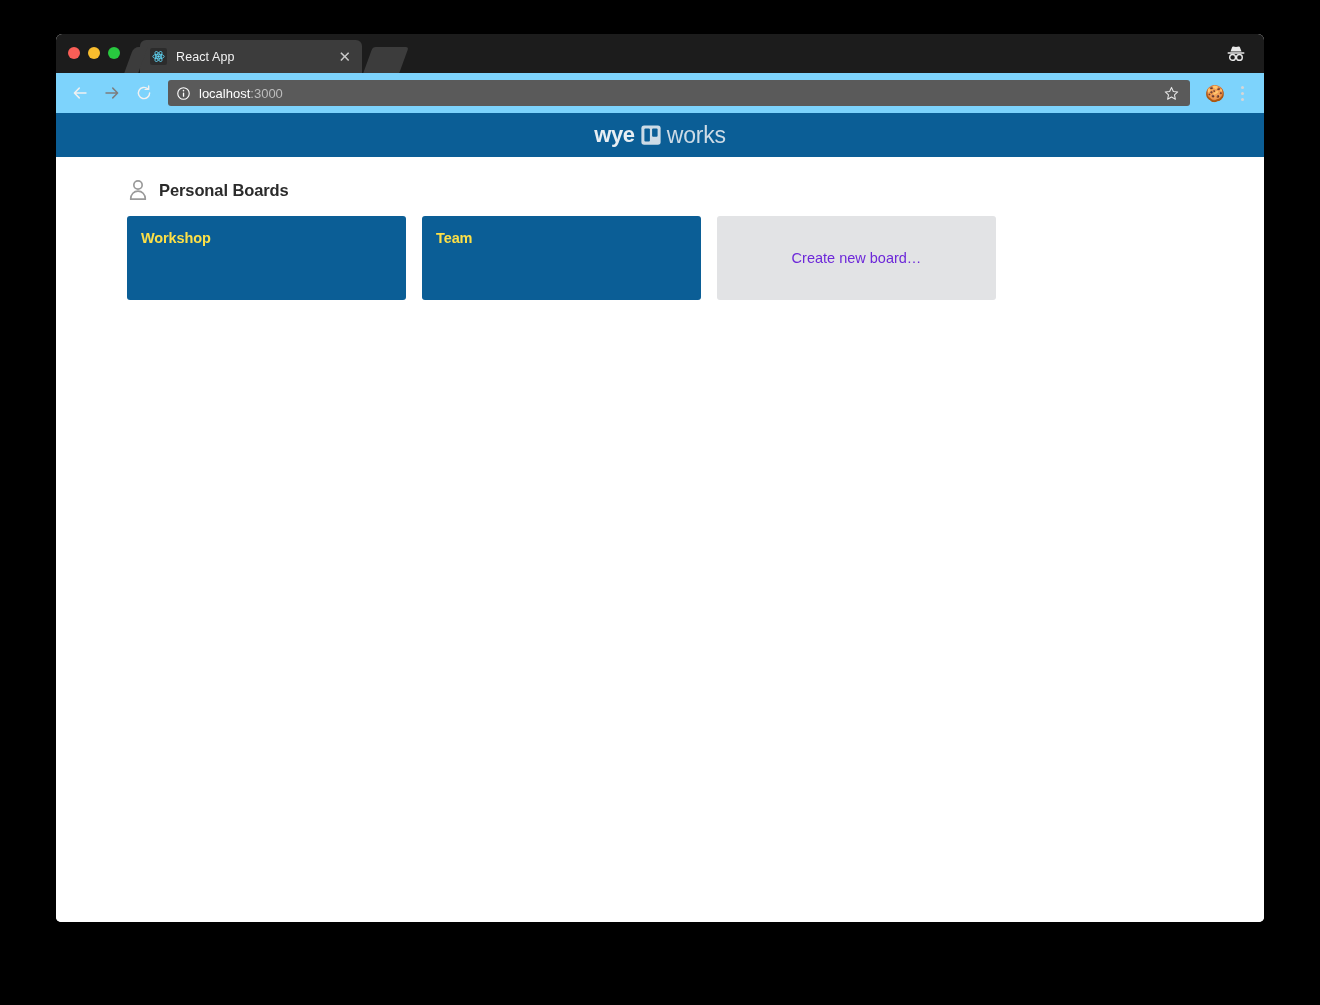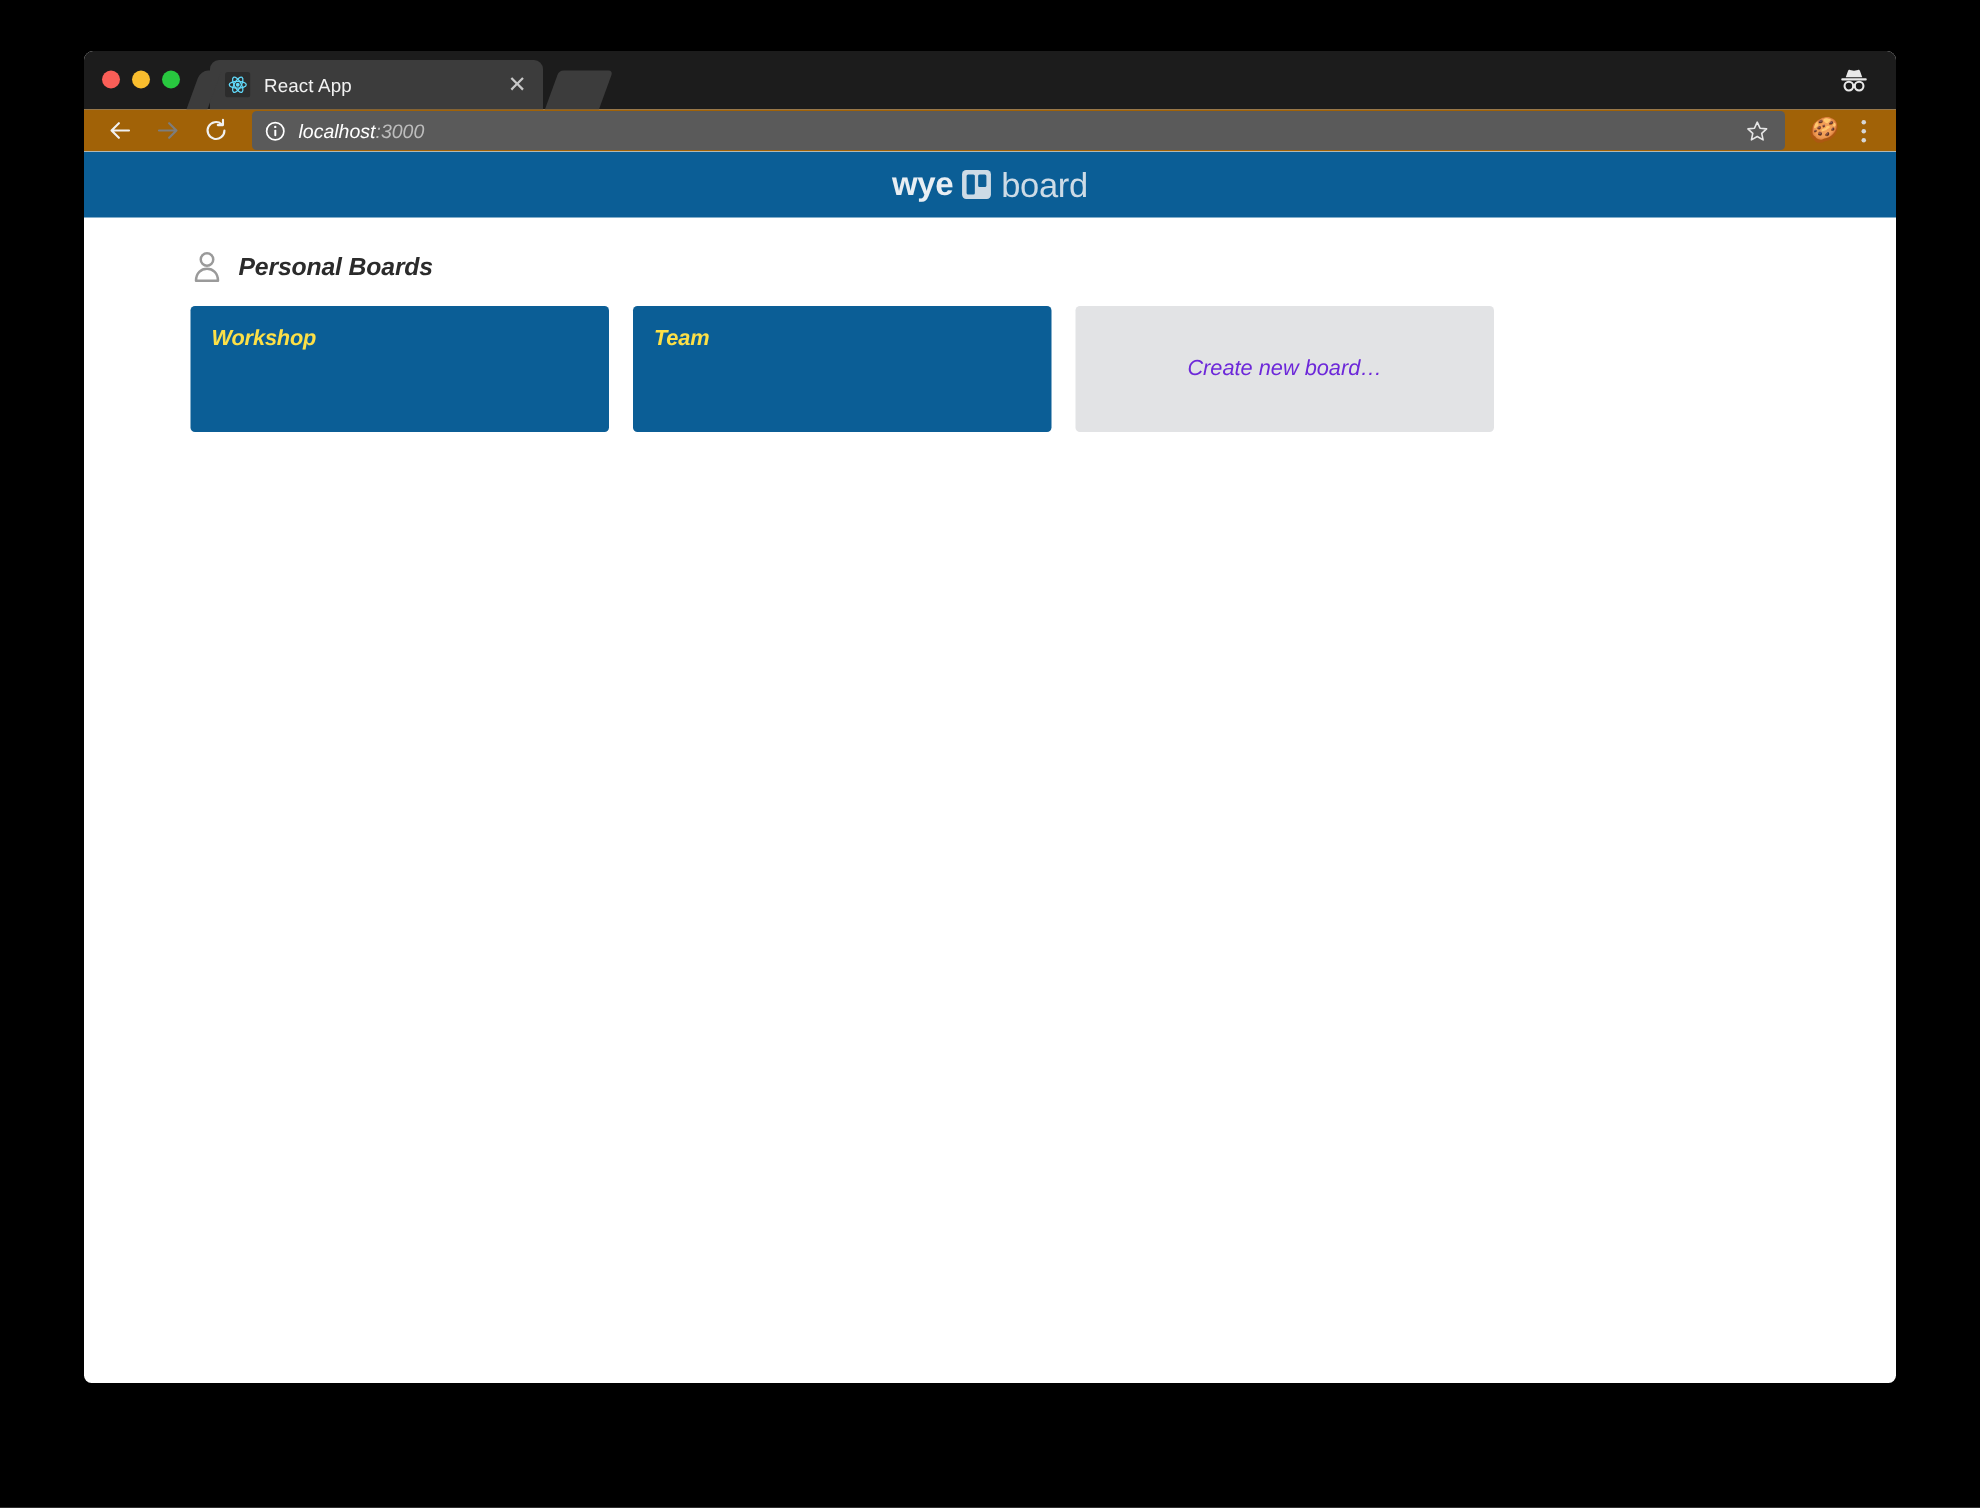--- a/index.html
+++ b/index.html
@@ -119,27 +119,26 @@
     position: absolute;
     right: 16px;
     top: 8px;
     width: 24px;
     height: 24px;
   }
 
   
   .toolbar {
     position: relative;
-    height: 28px;
-    background: #a16207;
+    height: 40px;
+    background: #7dd3fc;
     display: flex;
     align-items: center;
     padding: 0 10px;
     box-sizing: border-box;
-    font-style: italic;
   }
   .nav-btn {
     width: 28px;
     height: 28px;
     display: flex;
     align-items: center;
     justify-content: center;
     margin-right: 4px;
     flex: 0 0 auto;
   }
@@ -229,21 +228,20 @@
   }
   .logo-works {
     color: #cddbe6;
     font-size: 23px;
     font-weight: 300;
     letter-spacing: -0.2px;
   }
 
   .section {
     padding: 22px 16px 0 0;
-    font-style: italic;
   }
   .section-heading {
     display: flex;
     align-items: center;
     padding-left: 72px;
     margin-bottom: 15px;
   }
   .person-icon {
     width: 20px;
     height: 22px;
@@ -381,21 +379,21 @@
     <div class="viewport">
 
       <div class="app-header">
         <div class="logo">
           <span class="logo-wye">wye</span>
           <svg class="logo-mark" viewBox="0 0 24 24">
             <rect x="1.5" y="1.5" width="21" height="21" rx="3" fill="#cddbe6"></rect>
             <rect x="4.8" y="4.8" width="6" height="14.4" rx="1.1" fill="#0b5e96"></rect>
             <rect x="13.2" y="4.8" width="6" height="9" rx="1.1" fill="#0b5e96"></rect>
           </svg>
-          <span class="logo-works">board</span>
+          <span class="logo-works">works</span>
         </div>
       </div>
 
       <div class="section">
 
         <div class="section-heading">
           <svg class="person-icon" viewBox="0 0 24 26">
             <circle cx="12" cy="7" r="5" fill="none" stroke="#9a9a9a" stroke-width="2"></circle>
             <path d="M3.2 24 C3.2 17.8 7.3 14.4 12 14.4 C16.7 14.4 20.8 17.8 20.8 24 Z" fill="none" stroke="#9a9a9a" stroke-width="2" stroke-linejoin="round"></path>
           </svg>

